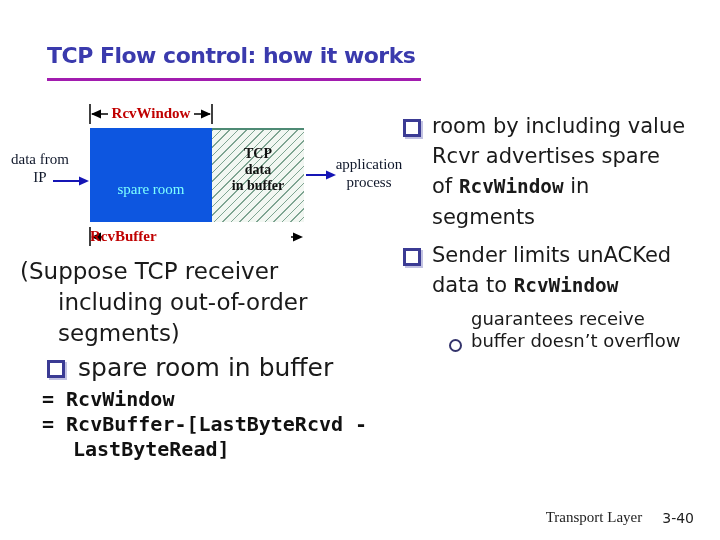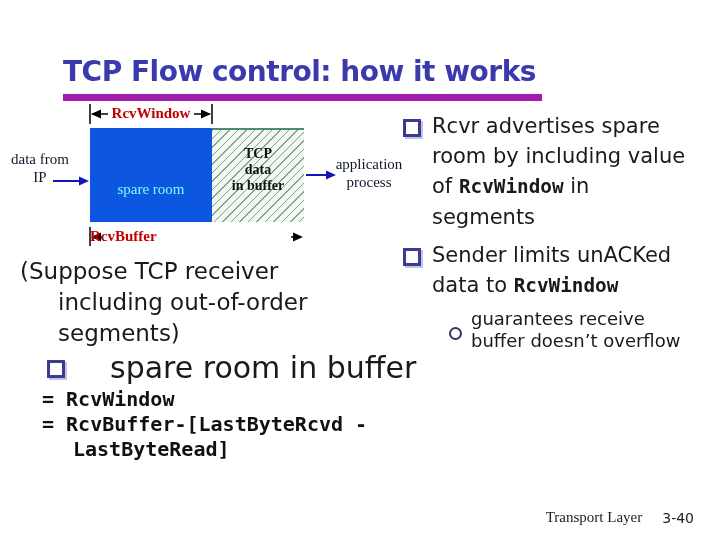--- a/index.html
+++ b/index.html
@@ -2,23 +2,23 @@
 <html><head>
 <meta charset="utf-8">
 <style>
   html,body{margin:0;padding:0;background:#ffffff;}
   .slide{
     position:relative;width:720px;height:540px;background:#ffffff;
     overflow:hidden;font-family:"DejaVu Sans",sans-serif;color:#1a1a1a;
   }
   
   .title{
-    position:absolute;left:47px;top:38px;margin:16px;
-    font-size:28px;font-weight:bold;line-height:36px;letter-spacing:-0.5px;
-    color:#3a3aad;border-bottom:7px solid #a21caf;padding-bottom:4px;padding-right:6px;
+    position:absolute;left:47px;top:38px;margin:0;
+    font-size:22px;font-weight:bold;line-height:36px;letter-spacing:-0.5px;
+    color:#3a3aad;border-bottom:3px solid #a21caf;padding-bottom:4px;padding-right:6px;
   }
   
   .svg-overlay{position:absolute;left:0;top:0;width:720px;height:540px;z-index:1;pointer-events:none;}
   .blue-rect{
     position:absolute;left:90px;top:128px;width:122px;height:94px;
     background:#0d56e0;z-index:0;display:flex;align-items:center;justify-content:center;
   }
   .spare-room-label{
     font-family:"Liberation Serif","DejaVu Serif",serif;font-size:15px;color:#7dffff;margin-top:28px;
   }
@@ -49,21 +49,21 @@
   .side-label{
     position:absolute;z-index:2;text-align:center;
     font-family:"Liberation Serif","DejaVu Serif",serif;font-size:15px;line-height:18px;color:#0f172a;
   }
   .data-from{left:0;top:150px;width:80px;}
   .app-process{left:327px;top:155px;width:84px;}
   
   .suppose{position:absolute;left:20px;top:256px;font-size:23px;line-height:31px;}
   .suppose .indent{margin-left:38px;}
   .bullet-row{position:absolute;display:flex;align-items:flex-start;}
-  .bullet-spare{left:47px;top:353px;font-size:30px;line-height:30px;gap:32px;}
+  .bullet-spare{left:47px;top:353px;font-size:25px;line-height:30px;}
   .sq{
     width:12px;height:12px;border:3px solid #3b3b94;background:#fff;
     box-shadow:2px 2px 0 rgba(120,120,190,0.45);flex:0 0 auto;
   }
   .bullet-spare .sq{margin-top:7px;}
   .bullet-spare .btxt{margin-left:13px;}
   .mono-block{
     position:absolute;left:42px;top:387px;
     font-family:"DejaVu Sans Mono","Liberation Mono",monospace;font-weight:bold;
     font-size:20px;line-height:25px;color:#111;
@@ -72,21 +72,21 @@
   
   .rcol{position:absolute;left:403px;top:111px;width:308px;}
   .rcol .bullet-row{position:static;}
   .rcol .btxt{margin-left:11px;font-size:21px;line-height:30px;}
   .rcol .sq{margin-top:8px;}
   .b2{margin-top:8px;}
   .code{
     font-family:"DejaVu Sans Mono","Liberation Mono",monospace;font-weight:bold;
     font-size:0.92em;
   }
-  .sub-bullet{display:flex;align-items:center;margin-left:46px;margin-top:7px;}
+  .sub-bullet{display:flex;align-items:flex-end;margin-left:46px;margin-top:7px;}
   .circ{
     width:9px;height:9px;border:2px solid #33336b;border-radius:50%;
     background:#fff;margin-top:7px;flex:0 0 auto;
   }
   .sub-bullet .stxt{margin-left:9px;font-size:18px;line-height:22px;}
   
   .footer{
     position:absolute;right:26px;bottom:14px;display:flex;align-items:flex-end;gap:20px;
     font-size:14px;color:#222;
   }
@@ -168,22 +168,22 @@
     <div>= RcvWindow</div>
     <div>= RcvBuffer-[LastByteRcvd -</div>
     <div class="m-indent">LastByteRead]</div>
   </div>
 
   <div class="rcol">
 
     <div class="bullet-row">
       <span class="sq"></span>
       <div class="btxt">
+        <div><span>room by including value</span></div>
         <div><span>Rcvr advertises spare</span></div>
-        <div><span>room by including value</span></div>
         <div><span>of </span><span class="code">RcvWindow</span><span> in</span></div>
         <div><span>segments</span></div>
       </div>
     </div>
 
     <div class="bullet-row b2">
       <span class="sq"></span>
       <div class="btxt">
         <div><span>Sender limits unACKed</span></div>
         <div><span>data to </span><span class="code">RcvWindow</span></div>

